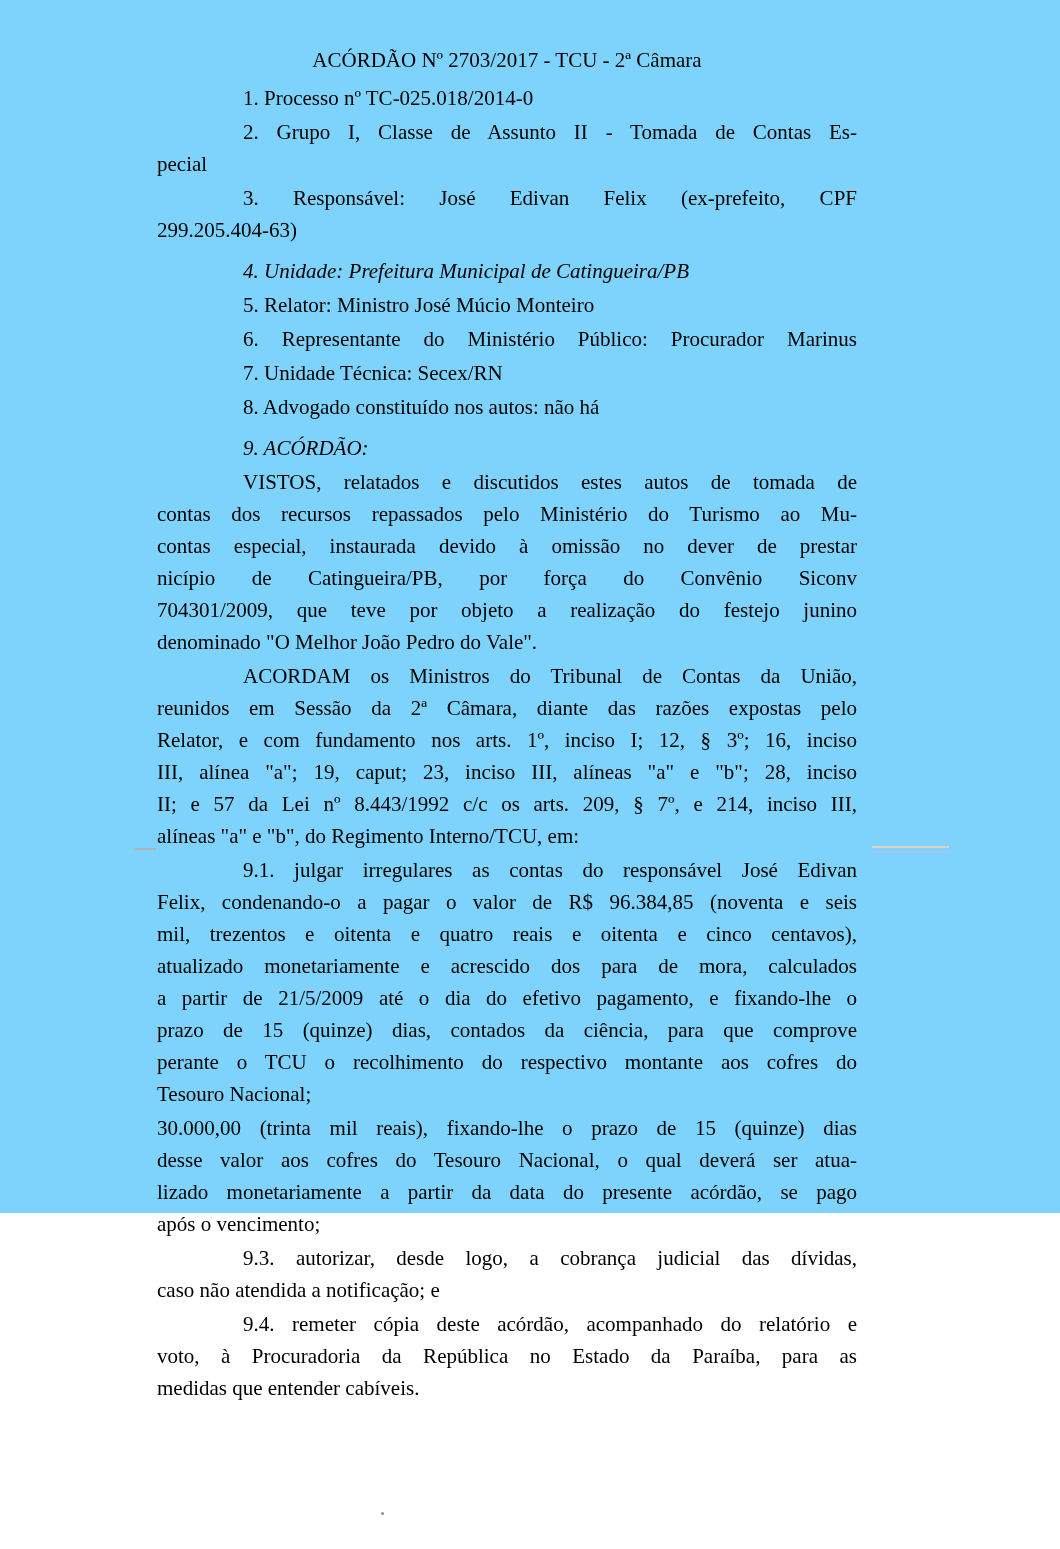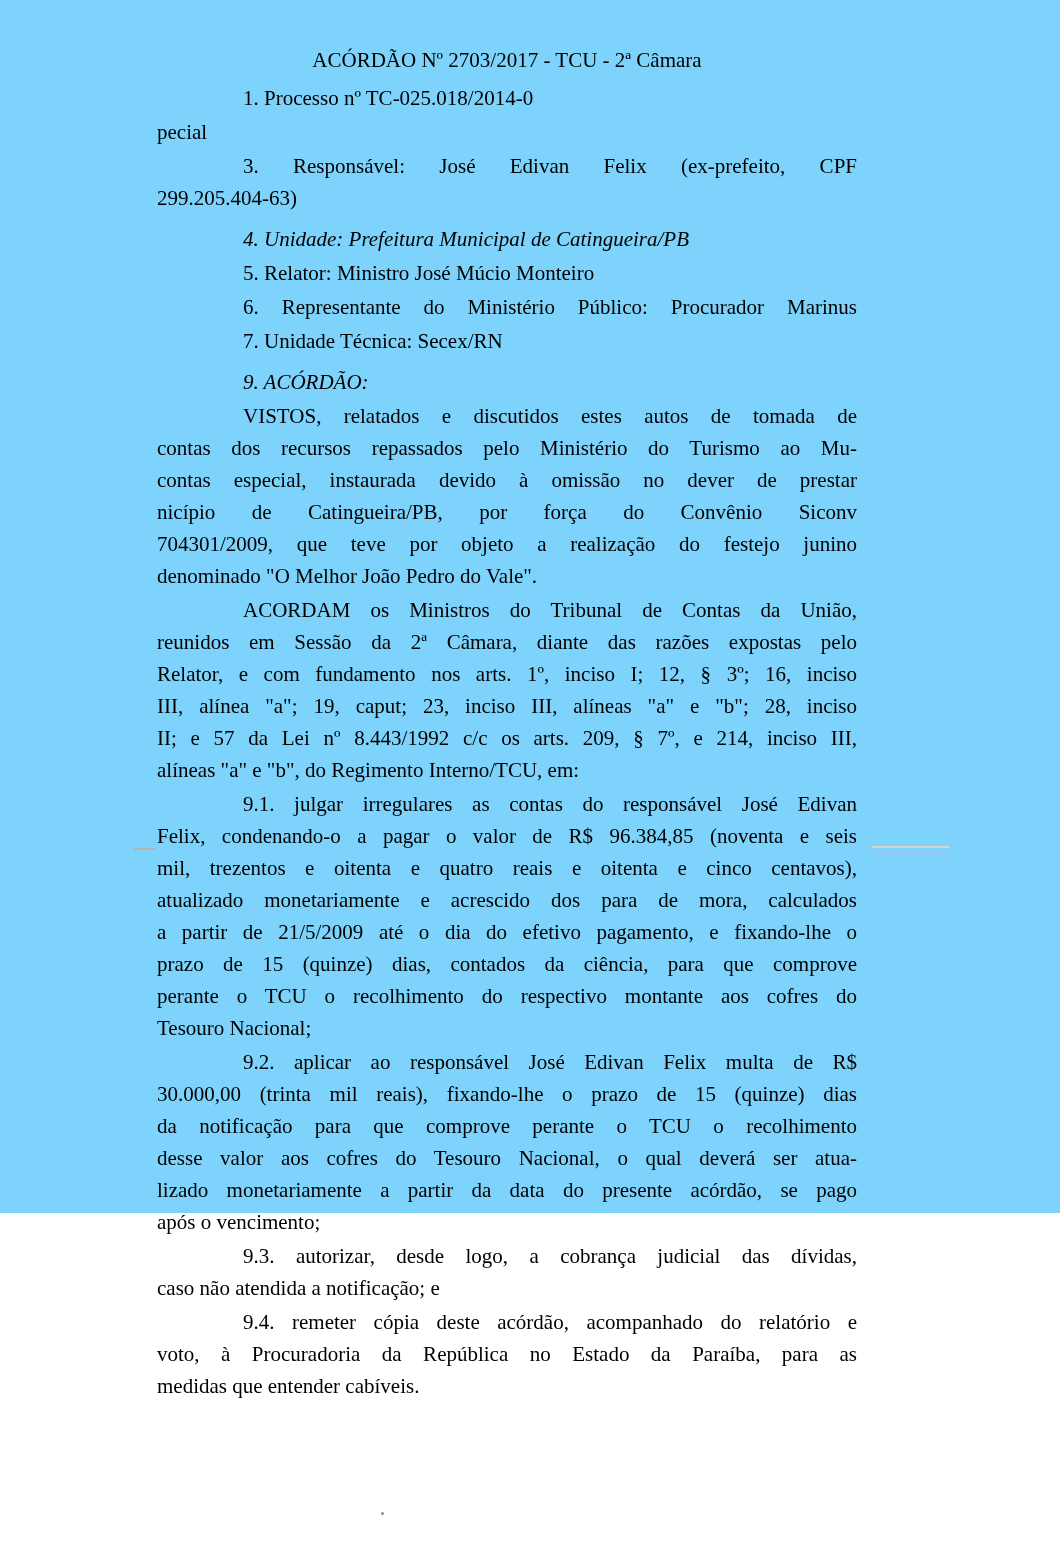--- a/index.html
+++ b/index.html
@@ -81,37 +81,41 @@
 <div class="page">
 
   <div class="doc">
     <div class="title">ACÓRDÃO Nº 2703/2017 - TCU - 2ª Câmara</div>
 
     <div>
         <div class="para">
           <div class="line first last">1. Processo nº TC-025.018/2014-0</div>
         </div>
         <div class="para">
+          <div class="line first">2. Grupo I, Classe de Assunto II - Tomada de Contas Es-</div>
           <div class="line last">pecial</div>
         </div>
         <div class="para">
           <div class="line first">3. Responsável: José Edivan Felix (ex-prefeito, CPF</div>
           <div class="line last">299.205.404-63)</div>
         </div>
         <div class="para section-start">
           <div class="line first last">4. Unidade: Prefeitura Municipal de Catingueira/PB</div>
         </div>
         <div class="para">
           <div class="line first last">5. Relator: Ministro José Múcio Monteiro</div>
         </div>
         <div class="para">
           <div class="line first">6. Representante do Ministério Público: Procurador Marinus</div>
         </div>
         <div class="para">
           <div class="line first last">7. Unidade Técnica: Secex/RN</div>
+        </div>
+        <div class="para">
+          <div class="line first last">8. Advogado constituído nos autos: não há</div>
         </div>
         <div class="para section-start">
           <div class="line first last">9. ACÓRDÃO:</div>
         </div>
         <div class="para">
           <div class="line first">VISTOS, relatados e discutidos estes autos de tomada de</div>
           <div class="line">contas dos recursos repassados pelo Ministério do Turismo ao Mu-</div>
           <div class="line">contas especial, instaurada devido à omissão no dever de prestar</div>
           <div class="line">nicípio de Catingueira/PB, por força do Convênio Siconv</div>
           <div class="line">704301/2009, que teve por objeto a realização do festejo junino</div>
@@ -129,23 +133,21 @@
           <div class="line first">9.1. julgar irregulares as contas do responsável José Edivan</div>
           <div class="line">Felix, condenando-o a pagar o valor de R$ 96.384,85 (noventa e seis</div>
           <div class="line">mil, trezentos e oitenta e quatro reais e oitenta e cinco centavos),</div>
           <div class="line">atualizado monetariamente e acrescido dos para de mora, calculados</div>
           <div class="line">a partir de 21/5/2009 até o dia do efetivo pagamento, e fixando-lhe o</div>
           <div class="line">prazo de 15 (quinze) dias, contados da ciência, para que comprove</div>
           <div class="line">perante o TCU o recolhimento do respectivo montante aos cofres do</div>
           <div class="line last">Tesouro Nacional;</div>
         </div>
         <div class="para">
-          <div class="line first">9.2. aplicar ao responsável José Edivan Felix multa de R$</div>
           <div class="line">30.000,00 (trinta mil reais), fixando-lhe o prazo de 15 (quinze) dias</div>
-          <div class="line">da notificação para que comprove perante o TCU o recolhimento</div>
           <div class="line">desse valor aos cofres do Tesouro Nacional, o qual deverá ser atua-</div>
           <div class="line">lizado monetariamente a partir da data do presente acórdão, se pago</div>
           <div class="line last">após o vencimento;</div>
         </div>
         <div class="para">
           <div class="line first">9.3. autorizar, desde logo, a cobrança judicial das dívidas,</div>
           <div class="line last">caso não atendida a notificação; e</div>
         </div>
         <div class="para">
           <div class="line first">9.4. remeter cópia deste acórdão, acompanhado do relatório e</div>

